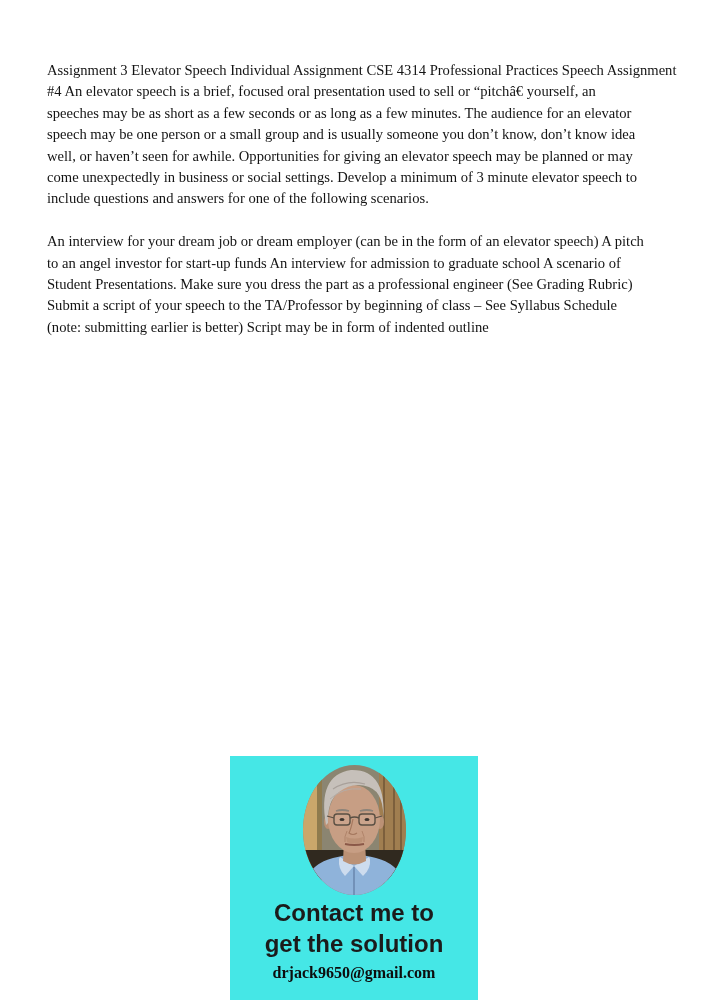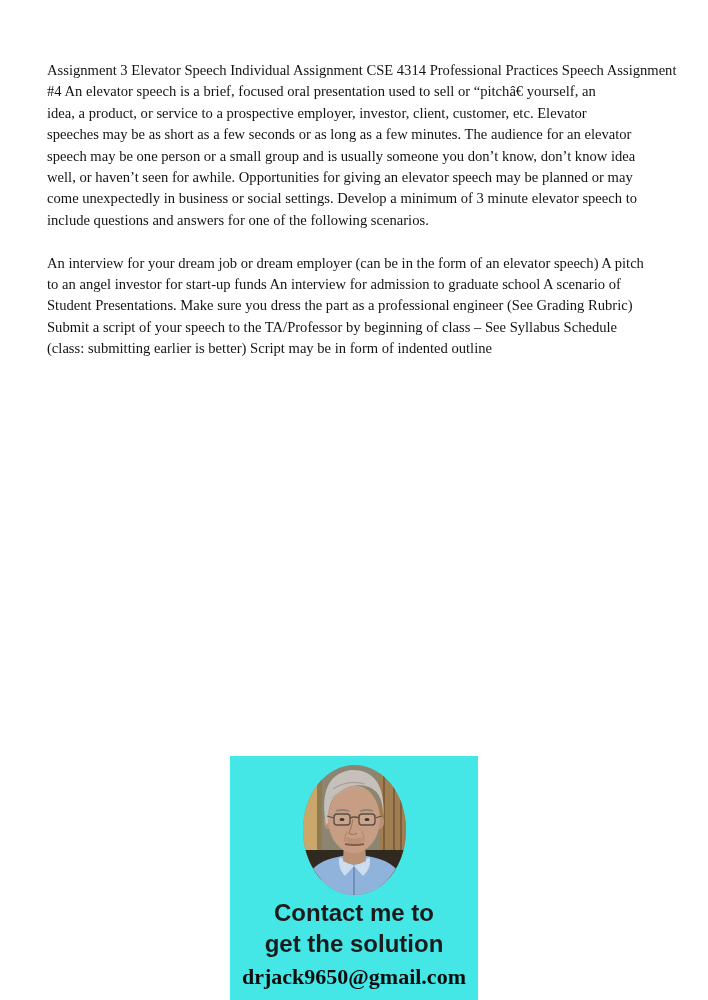--- a/index.html
+++ b/index.html
@@ -54,46 +54,45 @@
     font-family: "Liberation Sans", sans-serif;
     font-weight: 700;
     font-size: 24px;
     line-height: 31px;
     color: #1b1b1b;
   }
   .email {
     margin-top: 5px;
     font-family: "Liberation Serif", serif;
     font-weight: 700;
-    font-size: 22px;
+    font-size: 16px;
     color: #0d0d0d;
   }
 </style>
 </head>
 <body>
 
 <div class="page">
 
   <div class="doc">
     <div class="paragraph">
         <div class="doc-line">Assignment 3 Elevator Speech Individual Assignment CSE 4314 Professional Practices Speech Assignment</div>
         <div class="doc-line">#4 An elevator speech is a brief, focused oral presentation used to sell or “pitchâ€ yourself, an</div>
-        <div class="doc-line">idea, a product, or service to a prospective employer, investor, client, customer, etc. Elevator</div>
         <div class="doc-line">speeches may be as short as a few seconds or as long as a few minutes. The audience for an elevator</div>
         <div class="doc-line">speech may be one person or a small group and is usually someone you don’t know, don’t know idea</div>
         <div class="doc-line">well, or haven’t seen for awhile. Opportunities for giving an elevator speech may be planned or may</div>
         <div class="doc-line">come unexpectedly in business or social settings. Develop a minimum of 3 minute elevator speech to</div>
         <div class="doc-line">include questions and answers for one of the following scenarios.</div>
       </div>
     <div class="paragraph para-gap">
         <div class="doc-line">An interview for your dream job or dream employer (can be in the form of an elevator speech) A pitch</div>
         <div class="doc-line">to an angel investor for start-up funds An interview for admission to graduate school A scenario of</div>
         <div class="doc-line">Student Presentations. Make sure you dress the part as a professional engineer (See Grading Rubric)</div>
         <div class="doc-line">Submit a script of your speech to the TA/Professor by beginning of class – See Syllabus Schedule</div>
-        <div class="doc-line">(class: submitting earlier is better) Script may be in form of indented outline</div>
+        <div class="doc-line">(note: submitting earlier is better) Script may be in form of indented outline</div>
       </div>
   </div>
 
   <div class="card" style="background-color: rgb(69, 231, 230);">
 
     <svg class="photo-svg" viewBox="0 0 103 130" xmlns="http://www.w3.org/2000/svg">
       <defs>
         <clipPath id="ovalClip">
           <ellipse cx="51.5" cy="65" rx="51.5" ry="65"></ellipse>
         </clipPath>

